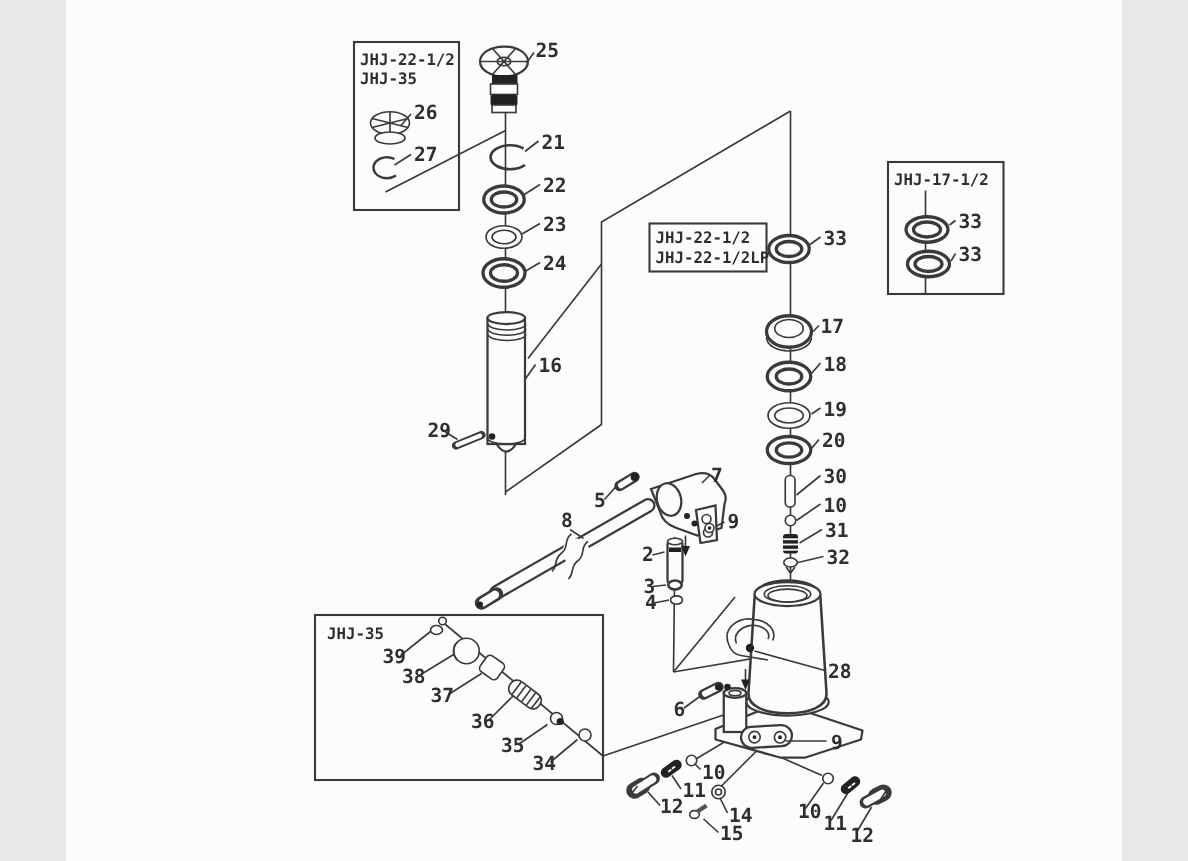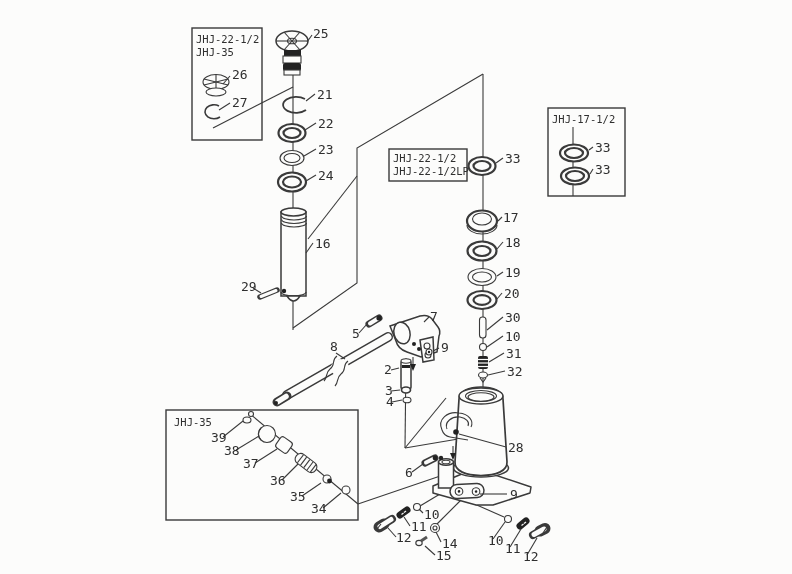--- a/index.html
+++ b/index.html
@@ -1,16 +1,16 @@
 <!DOCTYPE html>
 <html><head>
 <meta charset="utf-8">
 <style>
   html,body{margin:0;padding:0;background:#e8e8e8;}
-  .stage{width:792px;height:574px;background:#fcfcfb;position:relative;overflow:hidden;margin:0 auto;}
+  .stage{width:704px;height:574px;background:#fcfcfb;position:relative;overflow:hidden;margin:0 auto;font-weight:bold;}
   svg{display:block;}
   text{font-family:"DejaVu Sans Mono", monospace;fill:#2f2f2f;}
   .plbl{font-size:13px;}
   .btxt{font-size:10.5px;}
   .ln{stroke:#3a3a3a;stroke-width:1.1;fill:none;}
   .shp{stroke:#3a3a3a;stroke-width:1.5;fill:#fcfcfb;}
   .thin{stroke:#3a3a3a;stroke-width:1.1;fill:#fcfcfb;}
   .bold{stroke:#3a3a3a;stroke-width:2.2;fill:#fcfcfb;}
   .dk{fill:#222;stroke:none;}
   .box{fill:none;stroke:#3a3a3a;stroke-width:1.4;}

